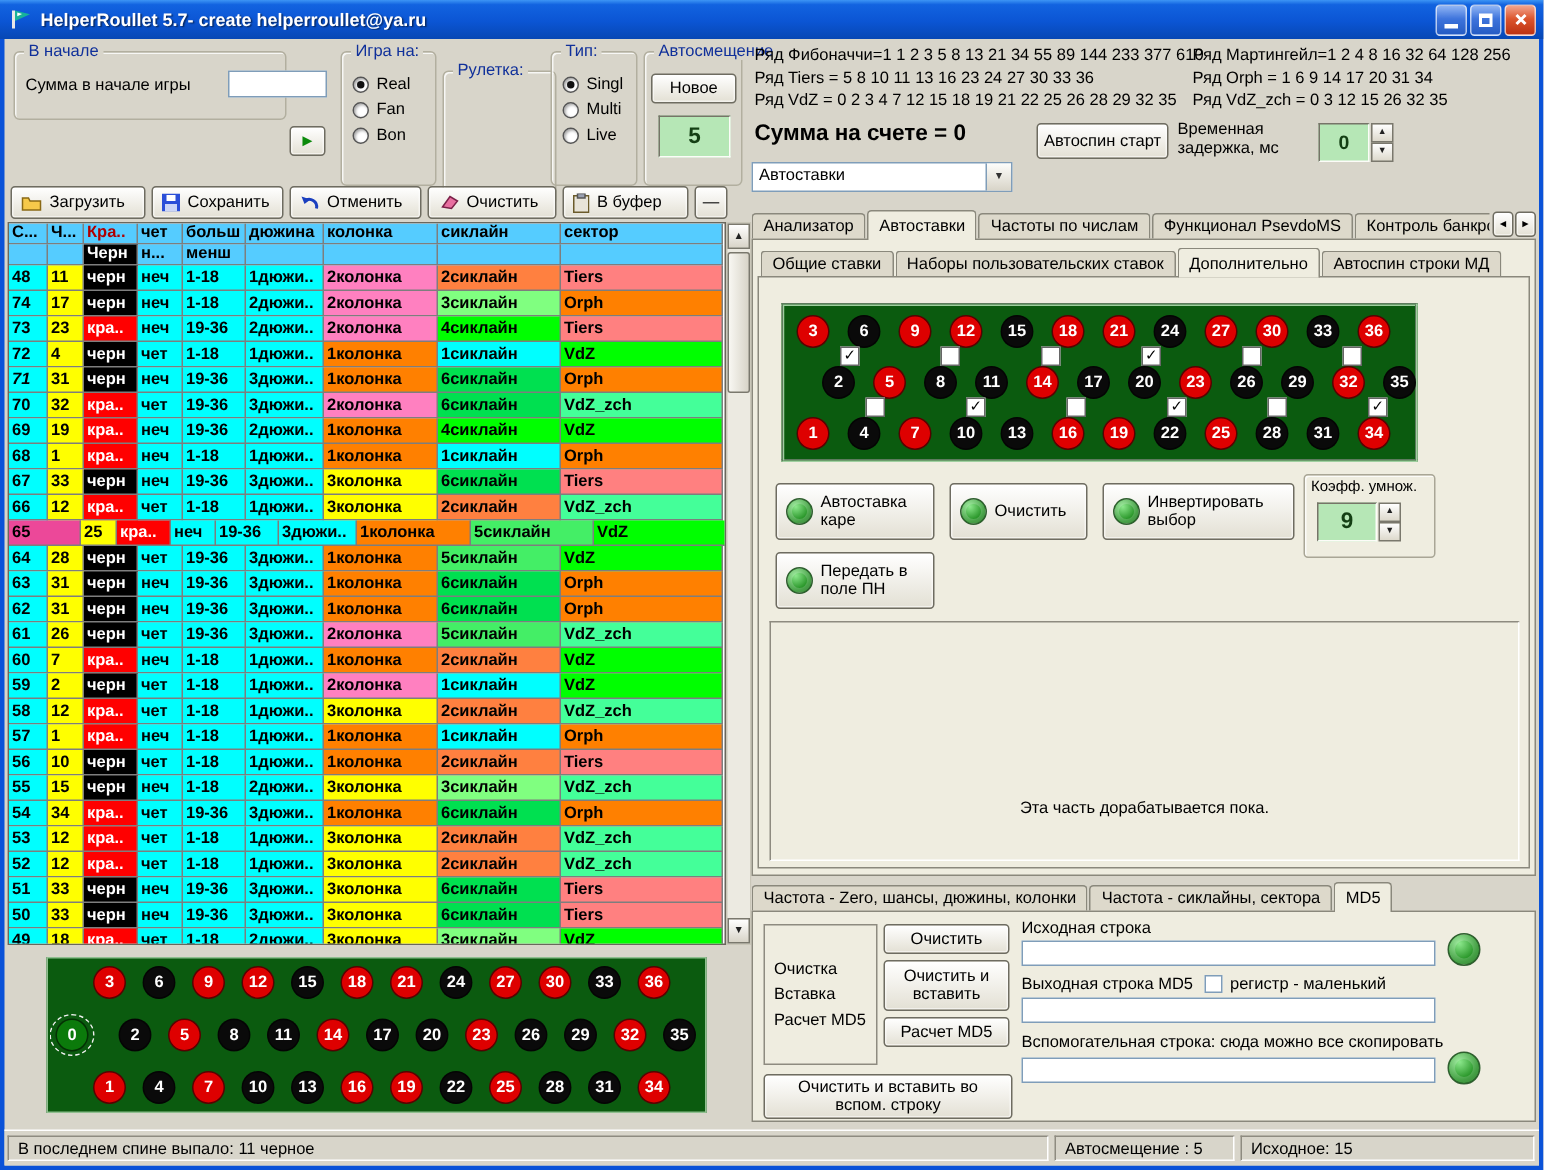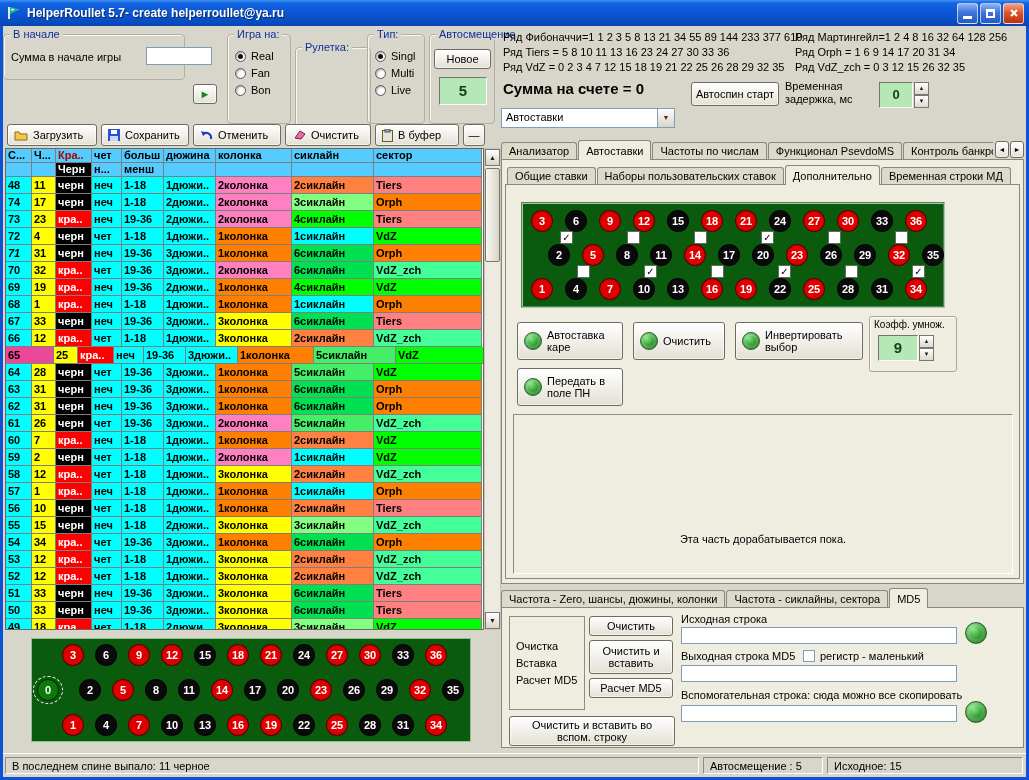--- a/index.html
+++ b/index.html
@@ -103,21 +103,21 @@
       <span class="wb rd">
           <svg width="10" height="10" viewBox="0 0 10 10">
             <path d="M2 2 L8 8 M8 2 L2 8" stroke="#fff" stroke-width="2"></path>
           </svg>
         </span>
     </span>
   </div>
 
   <div class="client">
 
-    <div class="g abs" style="left:0;top:8px;width:182px;height:46px">
+    <div class="g abs" style="left:6px;top:8px;width:182px;height:46px">
       <span class="gt">В начале</span>
       <span class="lbl abs" style="left:7px;top:16px">Сумма в начале игры</span>
       <input class="inp abs" style="left: 142px; top: 12px; width: 66px; height: 18px;" value="">
     </div>
 
     <div class="btn abs" style="left:190px;top:58px;width:24px;height:20px">
       <span class="playico">►</span>
     </div>
 
     <div class="g abs" style="left:224px;top:8px;width:64px;height:90px">
@@ -607,21 +607,21 @@
       </div>
     <div class="btn abs" style="left:992px;top:115px;width:14px;height:17px;font-size:7px">◄</div>
     <div class="btn abs" style="left:1007px;top:115px;width:14px;height:17px;font-size:7px">►</div>
 
     <div class="panel abs" style="left:498px;top:133px;width:523px;height:425px"></div>
 
     <div class="tabs abs" style="left:504px;top:139px;width:510px;height:20px">
         <div class="tab">Общие ставки</div>
         <div class="tab">Наборы пользовательских ставок</div>
         <div class="tab on">Дополнительно</div>
-        <div class="tab">Временная строки МД</div>
+        <div class="tab">Автоспин строки МД</div>
       </div>
     <div class="panel abs" style="left:502px;top:158px;width:515px;height:395px"></div>
 
     <div class="board sunk abs" style="left:518px;top:176px;width:424px;height:106px">
         <div class="num redn" style="left: 8px; top: 6px;">3</div>
         <div class="num blackn" style="left: 42px; top: 6px;">6</div>
         <div class="num redn" style="left: 76px; top: 6px;">9</div>
         <div class="num redn" style="left: 110px; top: 6px;">12</div>
         <div class="num blackn" style="left: 144px; top: 6px;">15</div>
         <div class="num redn" style="left: 178px; top: 6px;">18</div>

